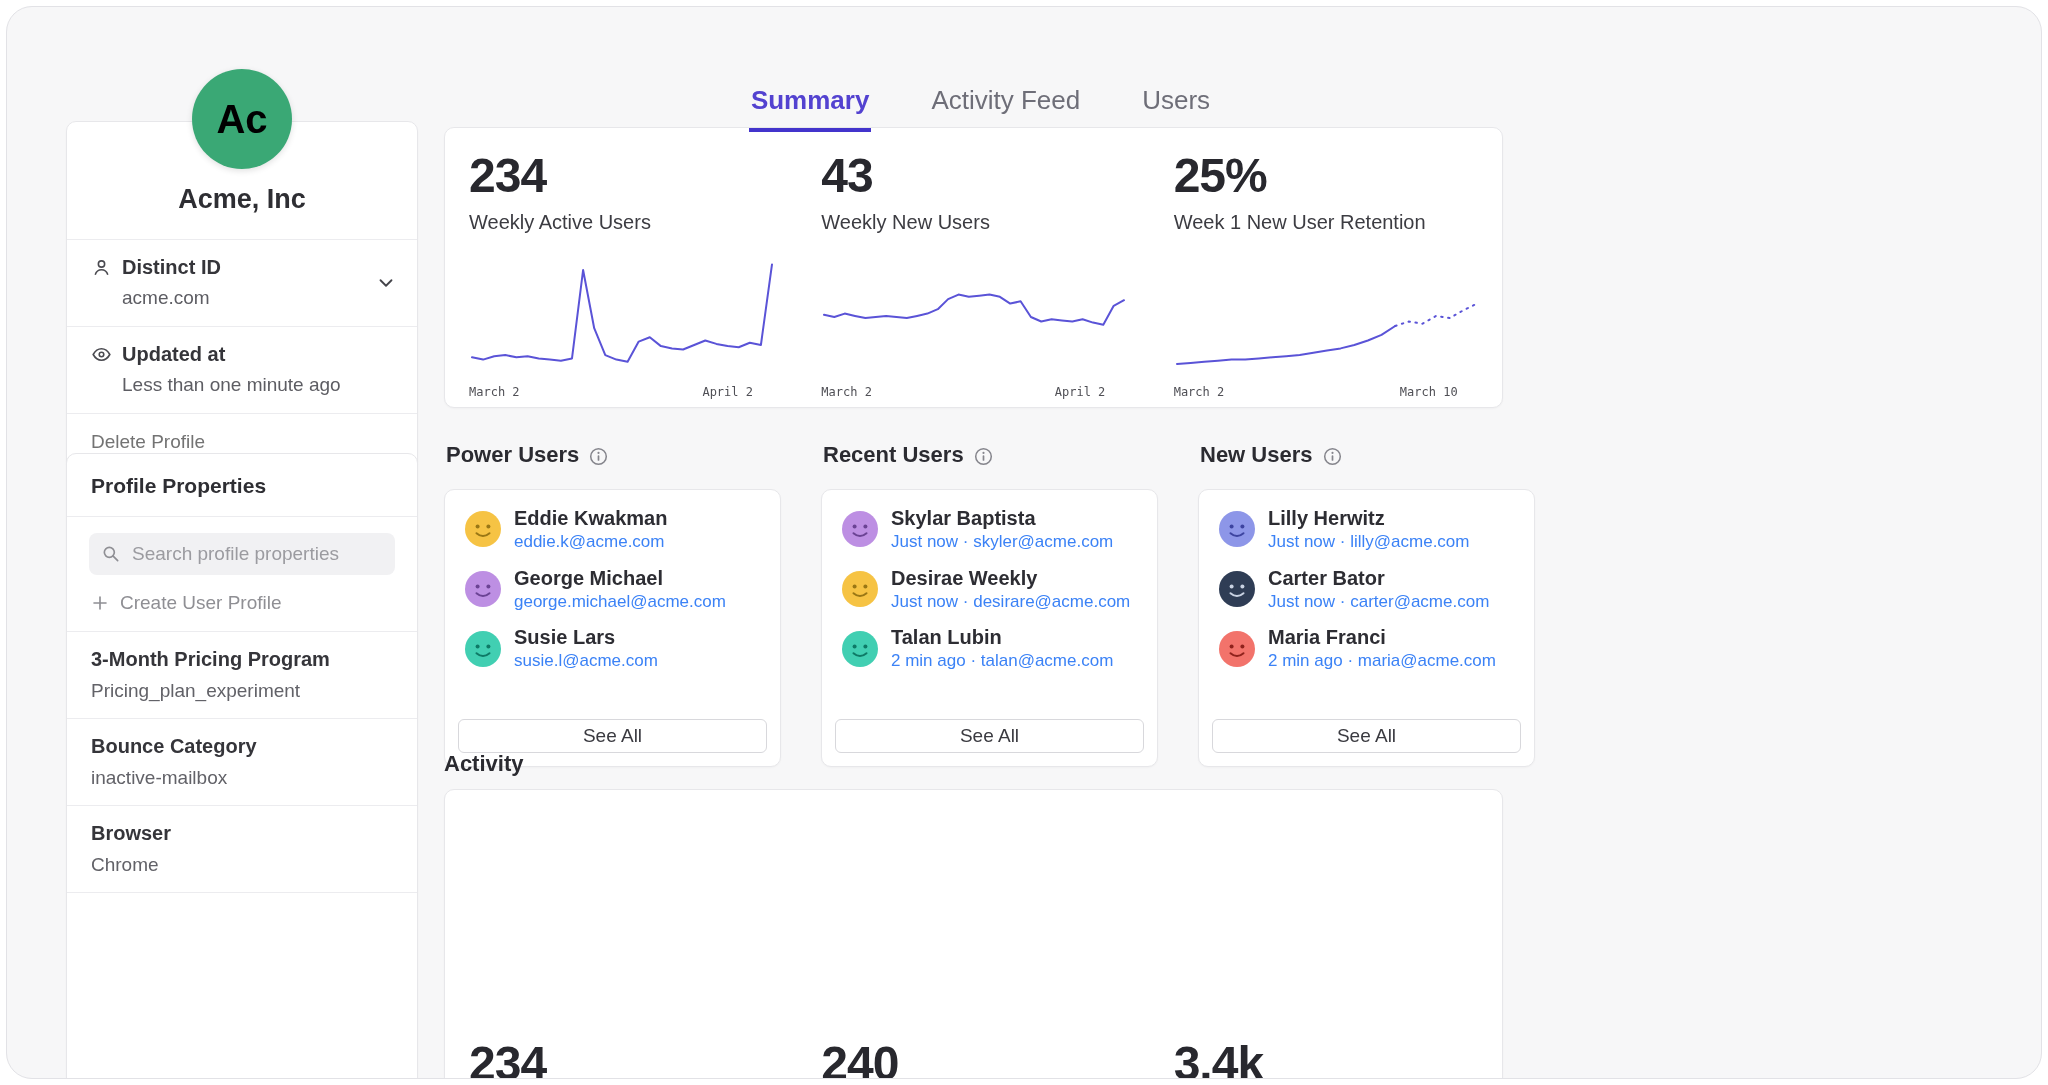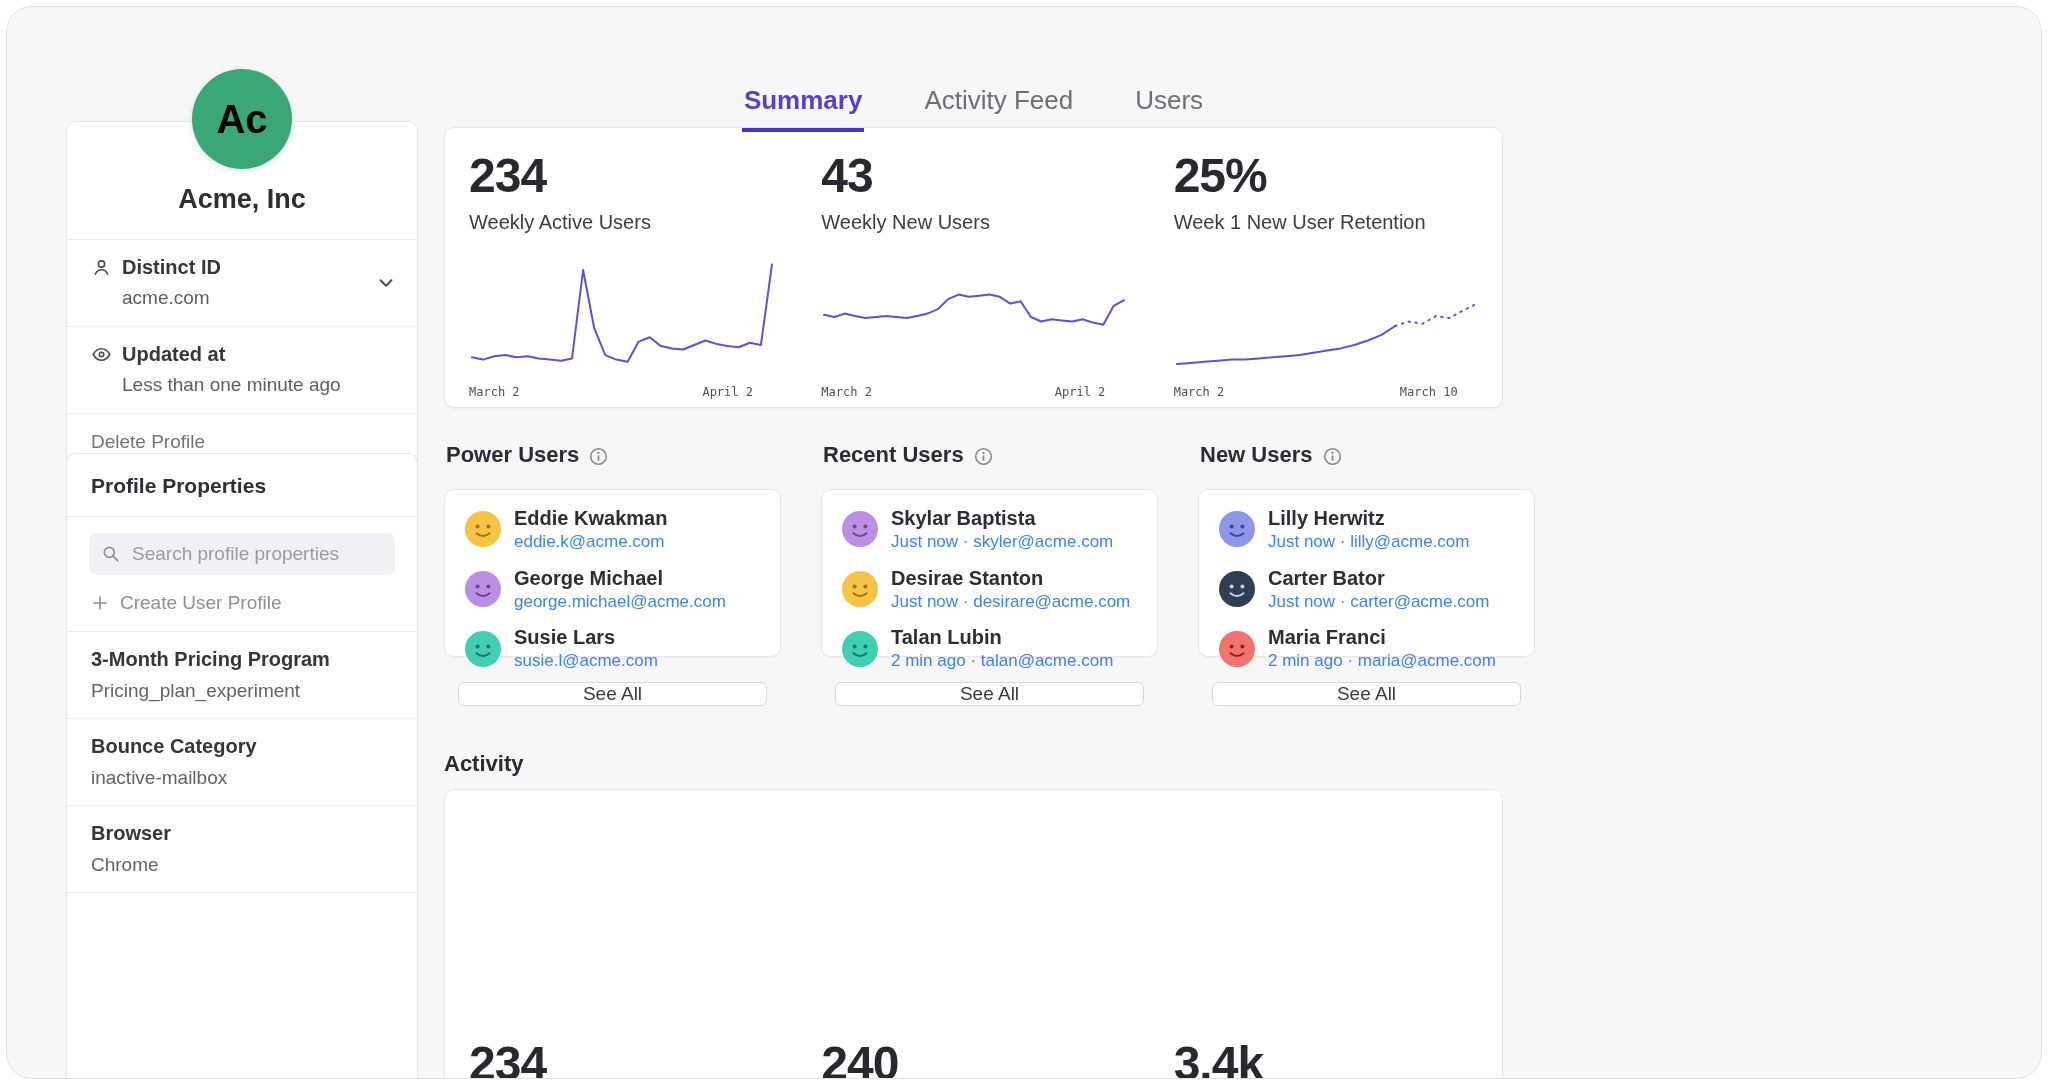--- a/index.html
+++ b/index.html
@@ -32,37 +32,37 @@
   .search-box input{border:none;outline:none;background:transparent;font-family:inherit;font-size:19px;color:#3a3a40;width:100%;}
   .search-box input::placeholder{color:#9b9ba0;}
   .create-row{margin:17px 24px 17px;display:flex;align-items:center;gap:11px;color:#8f8f94;font-size:19px;cursor:pointer;}
   .create-row svg{width:18px;height:18px;}
   .prop-row{padding:16px 24px;cursor:pointer;}
   .prop-name{font-size:20px;font-weight:700;color:#35353a;}
   .prop-value{margin-top:9px;font-size:19px;color:#626268;}
 
   
   .main{position:absolute;left:437px;top:0;width:1059px;height:1073px;}
-  .tabs{position:absolute;top:78px;left:0;width:100%;display:flex;justify-content:center;gap:58px;z-index:2;}
+  .tabs{position:absolute;top:78px;left:7px;width:100%;display:flex;justify-content:center;gap:58px;z-index:2;}
   .tab{font-size:26px;color:#6e6e78;padding:0 2px 12px;border-bottom:4px solid transparent;cursor:pointer;}
   .tab.active{color:#5342d0;font-weight:700;border-bottom-color:#4334cc;}
 
   .stats-card{position:absolute;top:120px;left:0;width:1059px;height:281px;box-sizing:border-box;display:flex;}
   .stat{flex:1;padding:24px 0 0 24px;box-sizing:border-box;}
   .stat-value{font-size:48px;line-height:1;font-weight:700;letter-spacing:-1px;color:#28282e;}
   .stat-label{margin-top:11px;font-size:20px;color:#3c3c42;}
   .spark{display:block;width:306px;height:118px;margin-top:24px;overflow:visible;}
   .ticks{width:300px;display:flex;justify-content:space-between;margin-top:9px;
     font-family:"DejaVu Sans Mono",monospace;font-size:12px;color:#4f4f55;box-sizing:border-box;padding-right:16px;}
 
   .lists{position:absolute;top:435px;left:0;display:flex;gap:40px;}
   .list-col{width:337px;}
   .list-header{display:flex;align-items:center;gap:10px;font-size:22px;font-weight:700;color:#2b2b31;margin:0 0 21px 2px;}
   .info-icon{width:19px;height:19px;color:#85858c;cursor:pointer;}
-  .list-card{height:168px;box-sizing:border-box;padding:13px;display:flex;flex-direction:column;}
+  .list-card{height:278px;box-sizing:border-box;padding:13px;display:flex;flex-direction:column;}
   .user-row{display:flex;align-items:center;gap:13px;padding:4px 7px;margin-bottom:7px;cursor:pointer;border-radius:6px;}
   .u-avatar{width:36px;height:36px;border-radius:50%;flex-shrink:0;display:flex;align-items:center;justify-content:center;}
   .u-avatar svg{width:36px;height:36px;}
   .u-name{font-size:20px;font-weight:700;color:#2d2d33;line-height:1.1;}
   .u-meta{font-size:17px;color:#3b82f6;margin-top:4px;line-height:1.1;}
   .see-all{margin-top:auto;height:32px;display:flex;align-items:center;justify-content:center;border:1px solid #d8d8dc;
     border-radius:6px;background:#fff;font-size:19px;color:#3a3a40;cursor:pointer;}
 
   .activity-title{position:absolute;top:744px;left:0;font-size:22px;font-weight:700;color:#2b2b31;}
   .activity-card{position:absolute;top:782px;left:0;width:1059px;height:400px;box-sizing:border-box;display:flex;}
@@ -288,21 +288,21 @@
             </div>
             <div class="user-row">
               <span class="u-avatar" style="background: rgb(246, 195, 68); color: rgb(154, 119, 21);">
                 <svg viewBox="0 0 36 36">
                     <circle cx="12.6" cy="15.5" r="2" fill="currentColor"></circle>
                     <circle cx="23.4" cy="15.5" r="2" fill="currentColor"></circle>
                     <path d="M11.5 22.2q6.5 5.6 13 0" fill="none" stroke="currentColor" stroke-width="2" stroke-linecap="round"></path>
                   </svg>
               </span>
               <span>
-                <div class="u-name">Desirae Stanton</div>
+                <div class="u-name">Desirae Weekly</div>
                 <div class="u-meta">Just now · desirare@acme.com</div>
               </span>
             </div>
             <div class="user-row">
               <span class="u-avatar" style="background: rgb(65, 207, 178); color: rgb(14, 122, 102);">
                 <svg viewBox="0 0 36 36">
                     <circle cx="12.6" cy="15.5" r="2" fill="currentColor"></circle>
                     <circle cx="23.4" cy="15.5" r="2" fill="currentColor"></circle>
                     <path d="M11.5 22.2q6.5 5.6 13 0" fill="none" stroke="currentColor" stroke-width="2" stroke-linecap="round"></path>
                   </svg>

